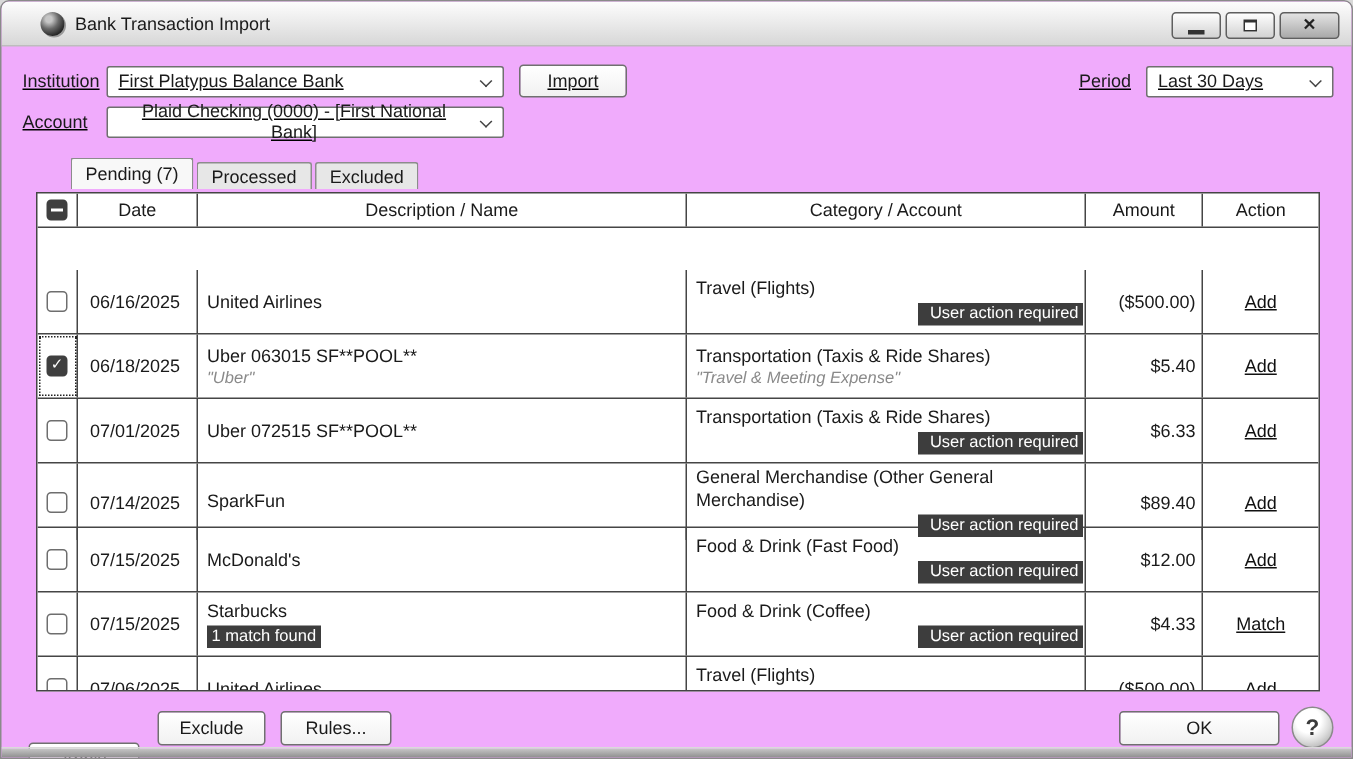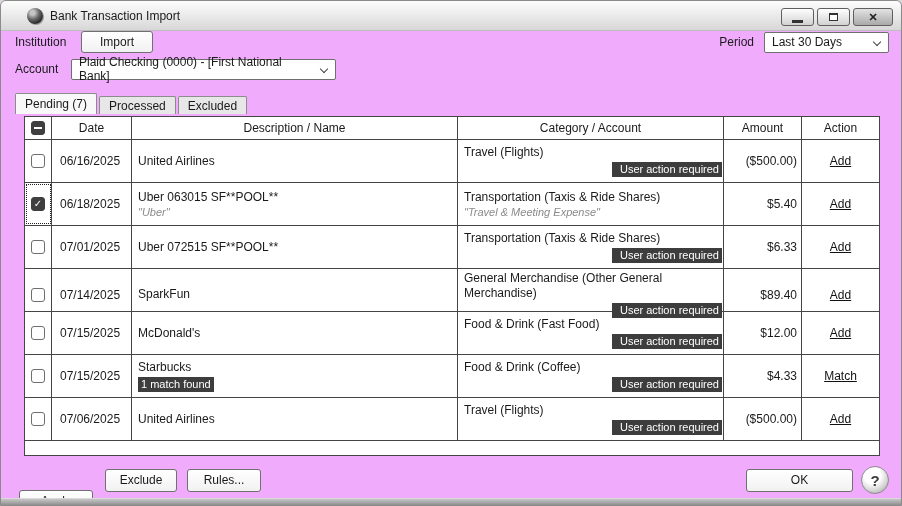--- a/index.html
+++ b/index.html
@@ -24,55 +24,55 @@
   .win-btn {
     width:33px; height:18px; margin-left:3px; border:1px solid #5f5f5f; border-radius:3px;
     background:linear-gradient(#fefefe,#d2d2d2); display:flex; align-items:center; justify-content:center;
     cursor:default;
   }
   .win-btn.close { width:40px; background:linear-gradient(#e3e3e3,#a9a9a9); }
   .glyph-min { width:11px; height:3px; background:#333; margin-top:8px; }
   .glyph-max { width:9px; height:8px; border:1px solid #333; border-top-width:2px; background:#fff; }
   .glyph-close { font-size:11px; font-weight:bold; color:#222; line-height:1; }
   
-  .form-area { padding:0 12px 0 14px; }
+  .form-area { padding:12px 12px 0 14px;text-decoration:underline; }
   .form-row { display:flex; align-items:center; height:22px; margin-bottom:5px; }
   .form-label { font-size:12px; color:#1a1a1a; width:56px; flex:0 0 56px; }
   .select {
     height:21px; background:#fff; border:1px solid #6f6f6f; border-radius:2px;
     display:flex; align-items:center; padding:0 22px 0 7px; font-size:12px; color:#1a1a1a;
     position:relative; cursor:default;
   }
   .select .chev {
     position:absolute; right:8px; top:6px; width:6px; height:6px;
     border-right:1px solid #444; border-bottom:1px solid #444; transform:rotate(45deg);
   }
   .sel-institution { width:265px; }
-  .sel-account { width:265px; }
+  .sel-account { width:265px;text-align:center; }
   .sel-period { width:125px;align-items:center; }
   .btn {
     height:22px; border:1px solid #707070; border-radius:3px;
     background:linear-gradient(#ffffff,#f1f1f1); font-size:12px; color:#1a1a1a;
     display:flex; align-items:center; justify-content:center; cursor:default;
   }
   .btn-import { width:72px; margin-left:10px; }
   .period-group { margin-left:auto; display:flex; align-items:center; }
   .period-label { font-size:12px; color:#1a1a1a; margin-right:10px; }
   
   .tabs { display:flex; padding-left:14px; margin-top:8px; height:21px; align-items:flex-end; }
   .tab {
     border:1px solid #8c8c8c; border-bottom:none; border-radius:2px 2px 0 0;
     padding:0 9px; font-size:12px; color:#1a1a1a; background:#e7e7e7;
     height:18px; display:flex; align-items:center; margin-right:2px; cursor:default;
   }
-  .tab.active { background:#f8f8f8; height:21px; }
+  .tab.active { background:#f8f8f8; height:21px;margin-left:32px; }
   
   .table-wrap {
     margin:2px 21px 0 23px; height:340px; border:1px solid #454545; background:#fff;
-    display:flex; flex-direction:column; overflow:hidden;
+    display:flex; flex-direction:column; overflow:hidden;gap:28px;
   }
   .trow { display:grid; grid-template-columns:27px 80px 326px 266px 78px 1fr; border-bottom:1px solid #454545; }
   .trow > div { border-right:1px solid #454545; }
   .trow > div:last-child { border-right:none; }
   .thead { height:23px; flex:0 0 23px; }
   .thead > div { display:flex; align-items:center; justify-content:center; font-size:12px; color:#1a1a1a; }
   .tbody-row { height:43px; flex:0 0 43px; }
   .filler { flex:1 1 auto; border-bottom:none; }
   .cell-check { display:flex; align-items:center; justify-content:center; }
   .cell-check.focused { outline:1px dotted #222; outline-offset:-2px; }
@@ -133,20 +133,24 @@
         </div>
       <div class="win-btn close">
           <span class="glyph-close">✕</span>
         </div>
     </div>
   </div>
 
   <div class="form-area">
     <div class="form-row">
       <span class="form-label">Institution</span>
+      <div class="select sel-institution">
+        <span>First Platypus Balance Bank</span>
+        <span class="chev"></span>
+      </div>
       <div class="btn btn-import">Import</div>
       <div class="period-group">
         <span class="period-label">Period</span>
         <div class="select sel-period">
           <span>Last 30 Days</span>
           <span class="chev"></span>
         </div>
       </div>
     </div>
     <div class="form-row">

